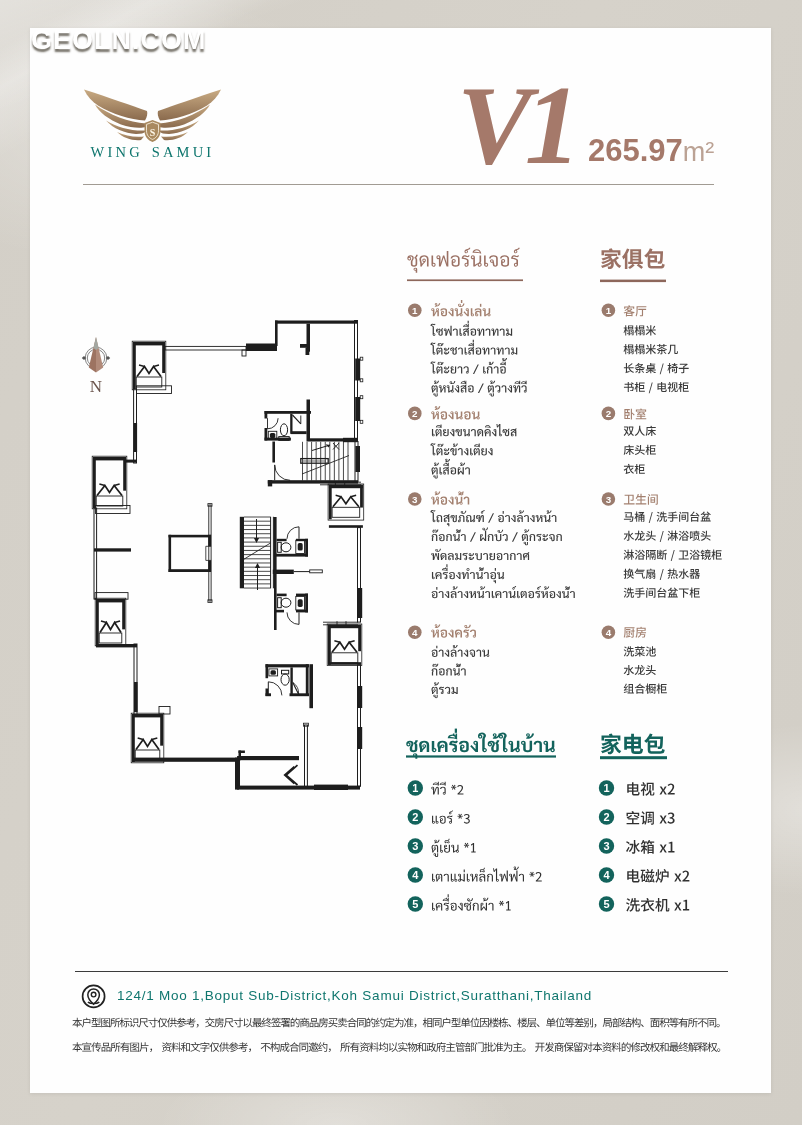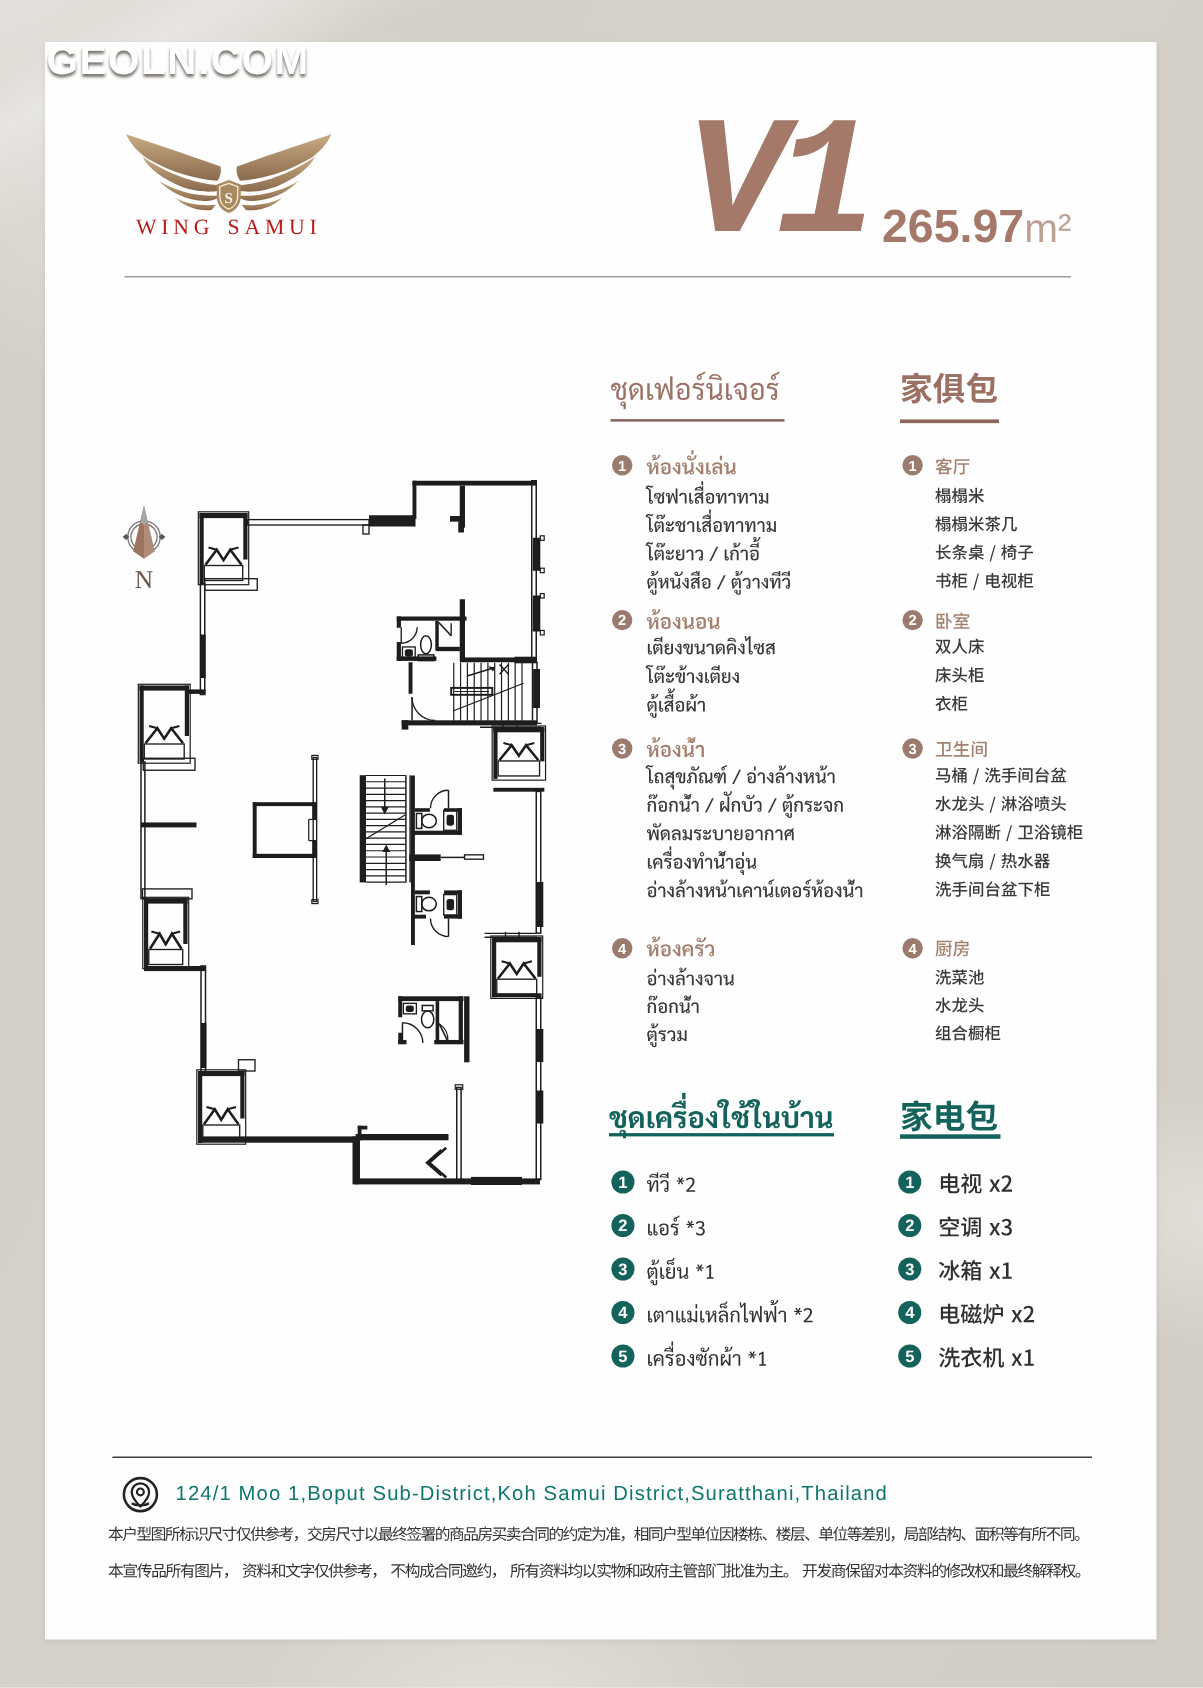--- a/index.html
+++ b/index.html
@@ -41,23 +41,23 @@
     <path d="M79,37.5 C96,36.5 116,28.5 130,18.5 C126,26.5 116,33.5 104,38.5 C94,42 84,42.5 79,41 Z"></path>
     <path d="M80,44.5 C94,45 108,41.5 119,34.5 C112,42.5 100,47.5 89,48 C84,48 81,47 80,46 Z"></path>
     <path d="M81,50.5 C90,51.5 100,50 108,46 C102,52 92,55 84,54 Z"></path>
   </g>
 
   <path d="M72.5,34 l8,3 v8 c0,5.5 -3.5,9.5 -8,11 c-4.5,-1.5 -8,-5.5 -8,-11 v-8 z" fill="#a9895f"></path>
   <path d="M72.5,36.2 l6,2.2 v6.4 c0,4.3 -2.7,7.4 -6,8.6 c-3.3,-1.2 -6,-4.3 -6,-8.6 v-6.4 z" fill="none" stroke="#f4ead8" stroke-width="0.9"></path>
   <text x="72.5" y="49.5" font-family="Liberation Serif, serif" font-size="10" font-weight="bold" fill="#fdf6e8" text-anchor="middle">S</text>
 </svg>
 
-<div class="abs" style="left:80px;top:144px;width:145px;text-align:center;font-family:'Liberation Serif',serif;font-size:14.5px;letter-spacing:3.2px;color:#b91c1c;">WING  SAMUI</div>
-
-<div class="abs" style="left:457px;top:61px;font-family:Liberation Mono, monospace;font-style:italic;font-weight:bold;font-size:112px;color:#a5796a;letter-spacing:-7px;">V1</div>
+<div class="abs" style="left:80px;top:144px;width:145px;text-align:center;font-family:'Liberation Serif',serif;font-size:14.5px;letter-spacing:3.2px;color:#0f766e;">WING  SAMUI</div>
+
+<div class="abs" style="left:457px;top:61px;font-family:Liberation Serif, serif;font-style:italic;font-weight:bold;font-size:112px;color:#a5796a;letter-spacing:-7px;">V1</div>
 
 <div class="abs" style="left:588px;top:133px;font-size:31px;font-weight:bold;color:#a5796a;letter-spacing:0px;">265.97<span style="font-weight:normal;font-size:27px;color:#bba294;">m²</span></div>
 
 <div class="abs" style="left:83px;top:183.5px;width:631px;height:1px;background:#a19b93;"></div>
 
 <svg width="802" height="1125" viewBox="0 0 802 1125" style="position:absolute;left:0;top:0" xmlns="http://www.w3.org/2000/svg">
 
 <g>
       <circle cx="96" cy="358" r="10.8" fill="none" stroke="#777" stroke-width="0.9"></circle>
       <circle cx="96" cy="358" r="8.7" fill="none" stroke="#777" stroke-width="0.9"></circle>

